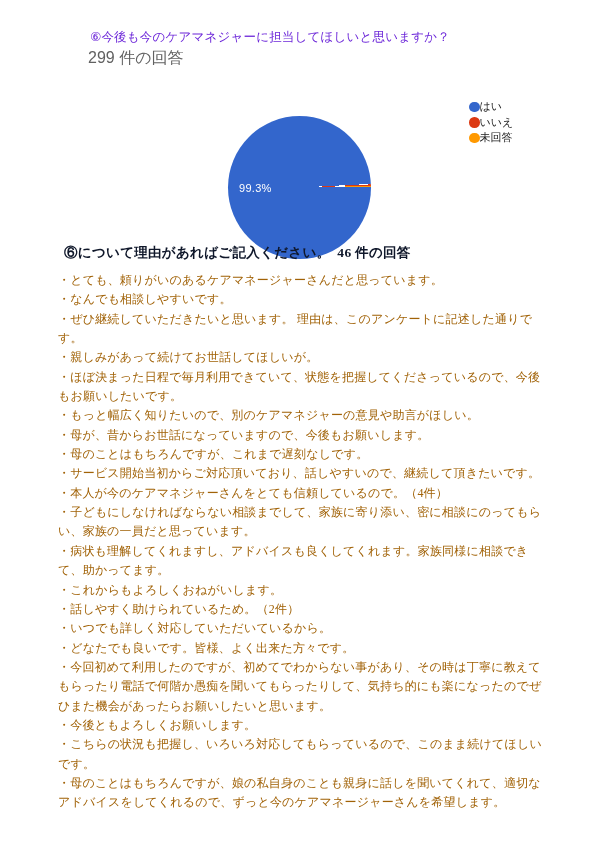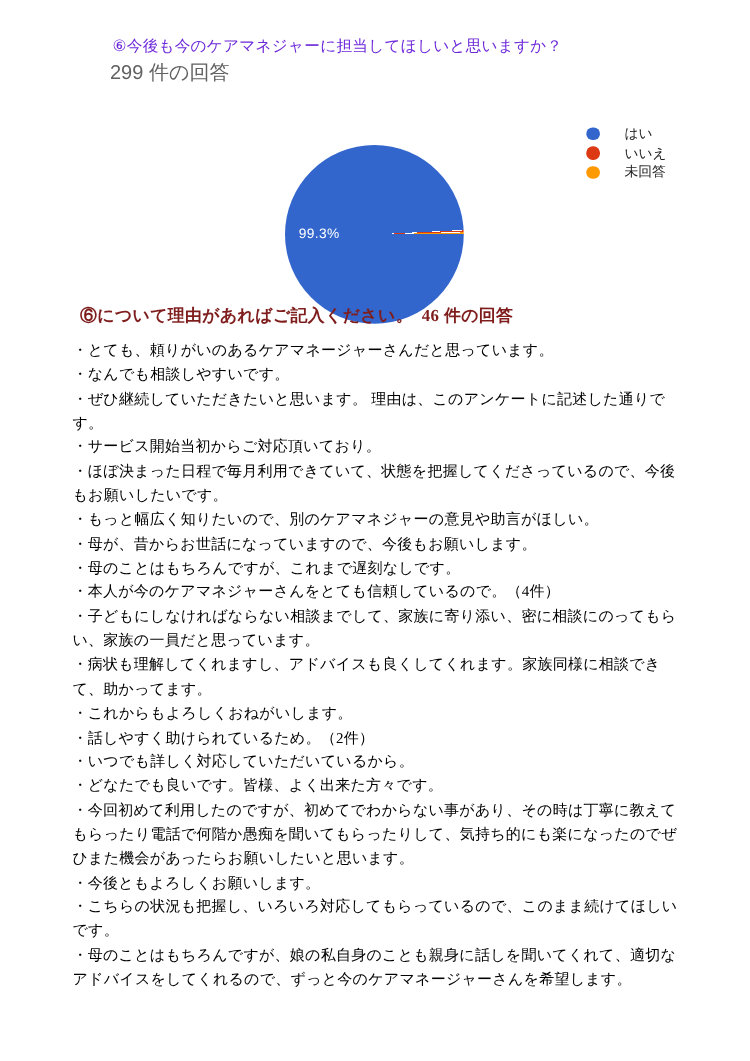--- a/index.html
+++ b/index.html
@@ -33,45 +33,45 @@
     position: absolute; left: 11px; top: 50%;
     transform: translateY(-52%);
     color: #ffffff; font-size: 11px; letter-spacing: 0.3px;
   }
   .legend {
     position: absolute; left: 429px; top: 83px;
     margin: 0; padding: 0; list-style: none;
   }
   .legend-item {
     display: flex; align-items: center;
-    height: 15.5px; gap: 20px;
+    height: 15.5px; gap: 0;
     font-size: 11px; color: #212121; white-space: nowrap;
   }
   .legend-dot {
     width: 10.5px; height: 10.5px; border-radius: 50%;
     flex: 0 0 auto;
   }
 
   
   .c-heading {
     position: absolute; left: 64px; top: 244px;
     margin: 0;
     font-family: "Liberation Serif", "DejaVu Serif", serif;
-    font-size: 13.5px; font-weight: 700; color: #7f1d1d;
+    font-size: 13.5px; font-weight: 700; color: #0f172a;
     white-space: nowrap; letter-spacing: 0.3px;
   }
   .c-heading .c-count { margin-left: 7px; }
   .comment-list {
     position: absolute; left: 58px; top: 271px; width: 492px;
   }
   .comment {
     margin: 0;
     font-family: "Liberation Serif", "DejaVu Serif", serif;
     font-size: 12px; line-height: 19.35px;
-    color: #000000; letter-spacing: 0.2px;
+    color: #a16207; letter-spacing: 0.2px;
     text-align: left;
   }
 </style>
 </head>
 <body>
 
 <div class="page">
 
   <section>
     <div class="q-title">⑥今後も今のケアマネジャーに担当してほしいと思いますか？</div>
@@ -106,31 +106,32 @@
       <span>⑥について理由があればご記入ください。</span><span class="c-count">46 件の回答</span>
     </h3>
     <div class="comment-list">
 
         <p class="comment">・とても、頼りがいのあるケアマネージャーさんだと思っています。</p>
 
         <p class="comment">・なんでも相談しやすいです。</p>
 
         <p class="comment">・ぜひ継続していただきたいと思います。 理由は、このアンケートに記述した通りです。</p>
 
-        <p class="comment">・サービス開始当初からご対応頂いており。</p>
+        <p class="comment">・親しみがあって続けてお世話してほしいが。</p>
 
         <p class="comment">・ほぼ決まった日程で毎月利用できていて、状態を把握してくださっているので、今後もお願いしたいです。</p>
 
 
         <p class="comment">・もっと幅広く知りたいので、別のケアマネジャーの意見や助言がほしい。</p>
 
         <p class="comment">・母が、昔からお世話になっていますので、今後もお願いします。</p>
 
         <p class="comment">・母のことはもちろんですが、これまで遅刻なしです。</p>
 
+        <p class="comment">・サービス開始当初からご対応頂いており、話しやすいので、継続して頂きたいです。</p>
 
         <p class="comment">・本人が今のケアマネジャーさんをとても信頼しているので。（4件）</p>
 
         <p class="comment">・子どもにしなければならない相談までして、家族に寄り添い、密に相談にのってもらい、家族の一員だと思っています。</p>
 
 
         <p class="comment">・病状も理解してくれますし、アドバイスも良くしてくれます。家族同様に相談できて、助かってます。</p>
 
         <p class="comment">・これからもよろしくおねがいします。</p>
 

